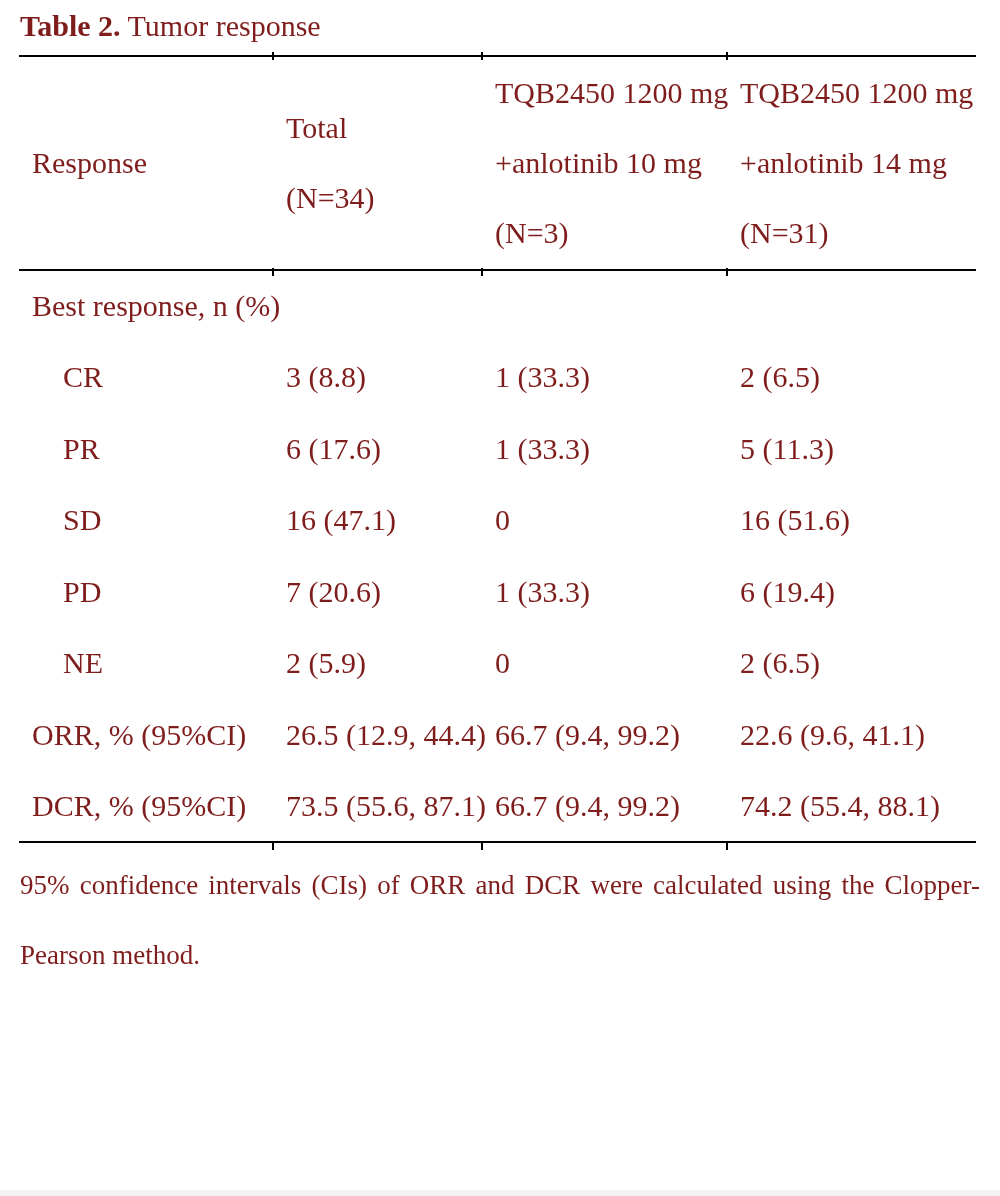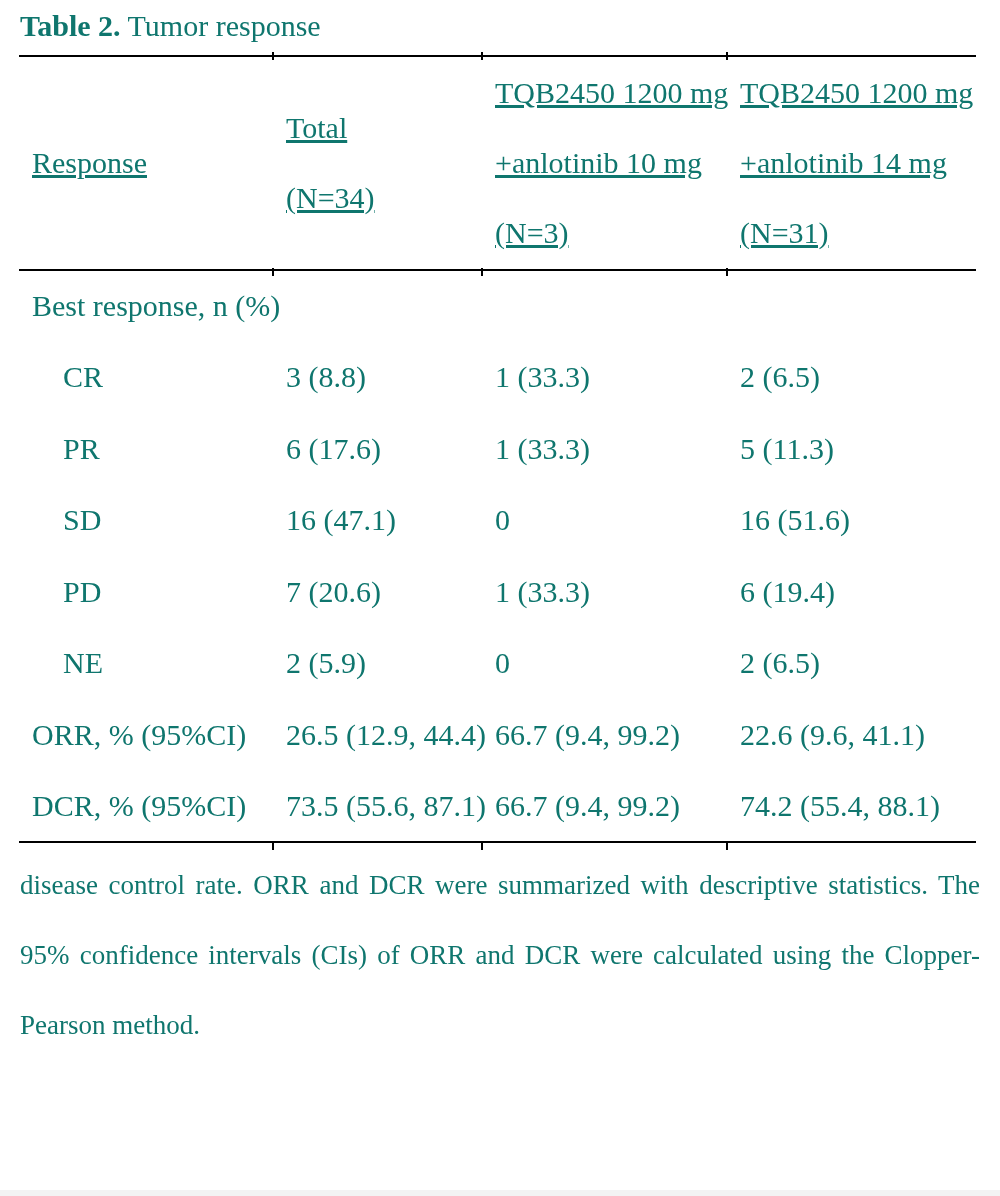--- a/index.html
+++ b/index.html
@@ -2,21 +2,21 @@
 <html><head>
 <meta charset="utf-8">
 <style>
   * { box-sizing: border-box; margin: 0; padding: 0; }
   html, body { background: #ffffff; }
   .page {
     position: relative;
     width: 1000px;
     height: 1196px;
     background: #ffffff;
-    color: #0f766e;
+    color: #7f1d1d;
     font-family: "Liberation Serif", "DejaVu Serif", serif;
     overflow: hidden;
   }
   .title {
     position: absolute;
     left: 20px;
     top: 9px;
     font-size: 30px;
     line-height: 34px;
     white-space: nowrap;
@@ -34,21 +34,21 @@
     border-bottom: 2px solid #000;
     font-size: 30px;
   }
   table.resp thead { border-bottom: 2px solid #000; }
   table.resp td {
     padding: 0 0 0 13px;
     vertical-align: middle;
     text-align: left;
     font-weight: normal;
   }
-  table.resp thead td { height: 214px; text-decoration: underline; }
+  table.resp thead td { height: 214px; }
   table.resp tbody tr { height: 71.5px; }
   table.resp tbody td { white-space: nowrap; }
   .hline { line-height: 70px; white-space: nowrap; }
   .indent { padding-left: 44px !important; }
 
   .tick { position: absolute; width: 2px; height: 8px; background: #000; }
   .cx1 { left: 272px; } .cx2 { left: 481px; } .cx3 { left: 726px; }
   .ry1 { top: 52px; }  .ry2 { top: 268px; } .ry3 { top: 842px; }
 
   .footnote {
@@ -166,20 +166,19 @@
   <div class="tick cx2 ry1"></div>
   <div class="tick cx3 ry1"></div>
   <div class="tick cx1 ry2"></div>
   <div class="tick cx2 ry2"></div>
   <div class="tick cx3 ry2"></div>
   <div class="tick cx1 ry3"></div>
   <div class="tick cx2 ry3"></div>
   <div class="tick cx3 ry3"></div>
 
   <div class="footnote">
-    <div class="fline">disease control rate. ORR and DCR were summarized with descriptive statistics. The</div>
     <div class="fline">95% confidence intervals (CIs) of ORR and DCR were calculated using the Clopper-</div>
     <div class="fline last">Pearson method.</div>
   </div>
 
   <div class="page-edge"></div>
 
 </div>
 
 </body></html>

